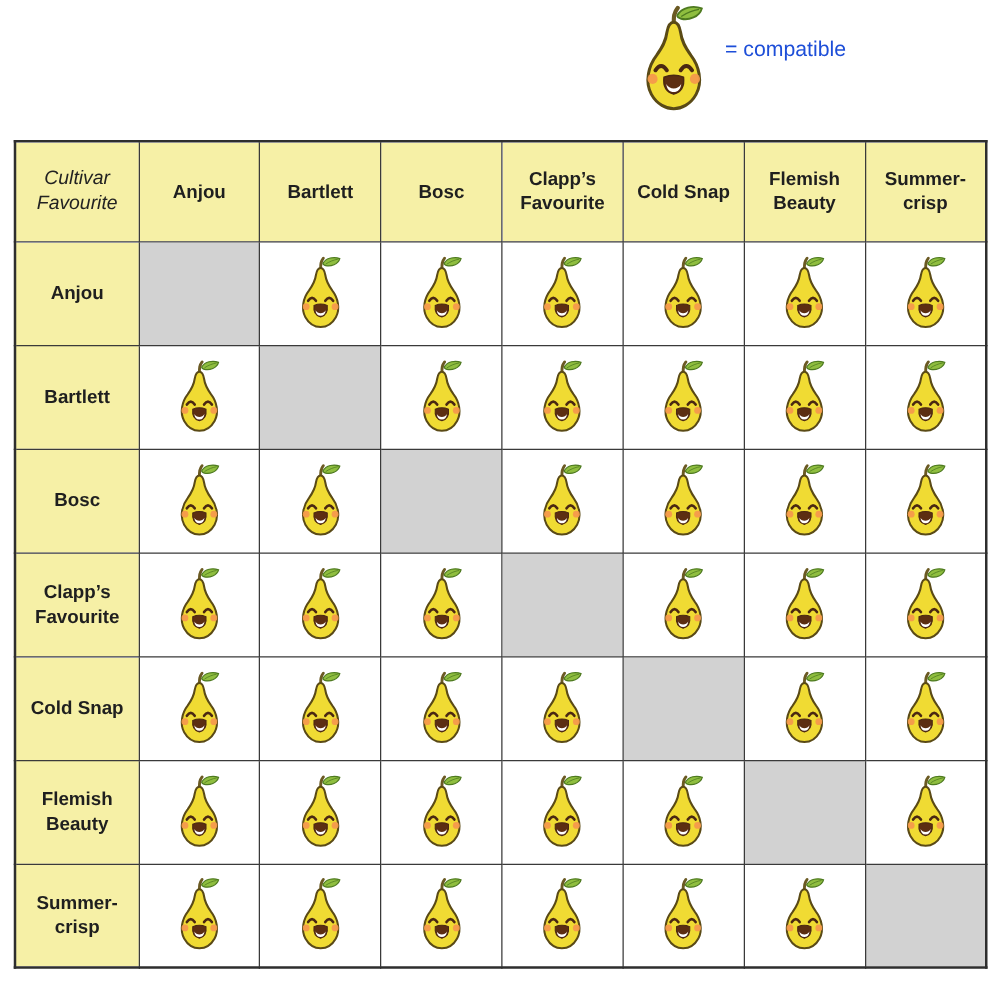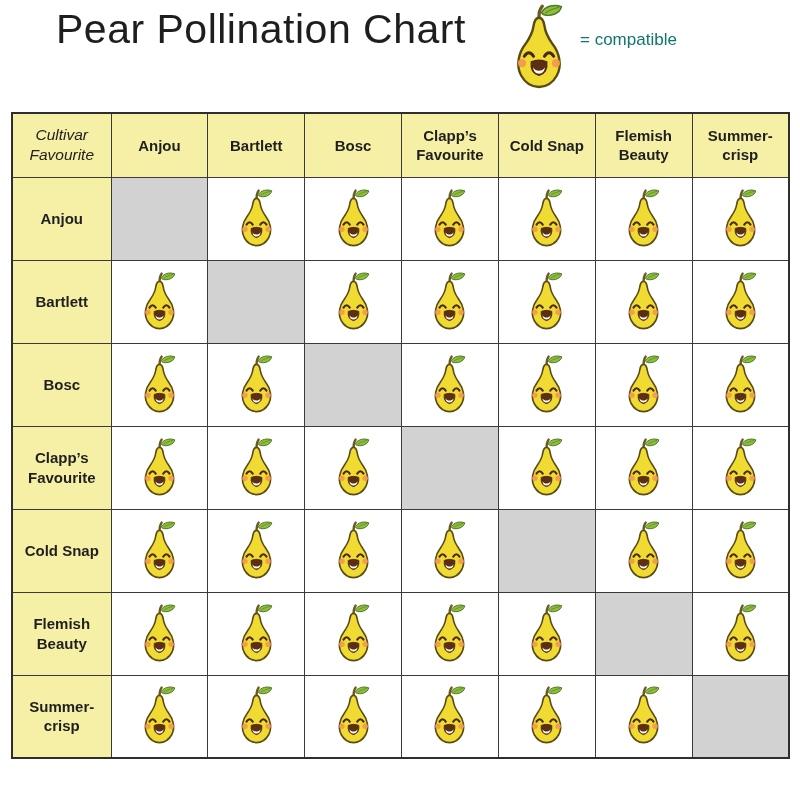--- a/index.html
+++ b/index.html
@@ -4,46 +4,45 @@
 <style>
   html,body{margin:0;padding:0;background:#fff;}
   .page{position:relative;width:800px;height:799px;background:#ffffff;overflow:hidden;
         font-family:"Liberation Sans", sans-serif;}
 
   
   .title{position:absolute;left:56px;top:6px;margin:0;font-size:41px;font-weight:400;
          color:#1e1e1e;letter-spacing:0.5px;white-space:nowrap;}
   .legend{position:absolute;left:504px;top:4px;display:flex;align-items:center;}
   .legend-pear{display:inline-block;width:70px;height:88px;}
-  .legend-label{font-size:17px;font-weight:400;color:#0f766e;margin-left:6px;
+  .legend-label{font-size:17px;font-weight:400;color:#1d4ed8;margin-left:6px;
                 position:relative;top:-8px;white-space:nowrap;}
 
   
   .table-wrap{position:absolute;left:11px;top:112px;}
   table.matrix{border-collapse:collapse;table-layout:fixed;width:779px;
                border:2.5px solid #2e2e2e;}
   table.matrix th, table.matrix td{
       border:1.5px solid #3a3a3a;text-align:center;vertical-align:middle;
       padding:0;overflow:hidden;}
-  table.matrix thead tr{height:64px;}
+  table.matrix thead tr{height:80px;}
   table.matrix tbody tr{height:83px;}
   th.col-head, th.row-head{background:#F6F0A6;color:#1f1f1f;font-size:15px;
       font-weight:700;line-height:1.3;padding:2px;}
   th.corner{background:#F6F0A6;color:#222;font-size:15.5px;font-weight:400;
       font-style:italic;line-height:1.3;}
   td.compat{background:#ffffff;}
   td.selfcell{background:#D2D2D2;}
   td.compat svg{display:inline-block;vertical-align:middle;}
 </style>
 </head>
 <body>
 
 <div class="page">
 
-  <h1 class="title">Pear Pollination Chart</h1>
 
   <div class="legend">
     <span class="legend-pear"><svg width="70" height="88" viewBox="0 0 72 96" xmlns="http://www.w3.org/2000/svg">
     <path d="M36 16 C36 10 36 7 39.5 2.5" fill="none" stroke="#6B5A23" stroke-width="3.6" stroke-linecap="round"></path>
     <path d="M39 9 C43 2 53 0 60.5 3 C58.5 10.5 49 13.5 42.5 12 C40.5 11.5 39 10.5 39 9 Z" fill="#8FBE3F" stroke="#4E7A20" stroke-width="1.6"></path>
     <path d="M42.5 10 C47 7 53 4.5 58 3.8" fill="none" stroke="#4E7A20" stroke-width="1"></path>
     <path d="M36 15 C39 15 41 18 42 24 C43 32 46 37 51 44 C58 53 61.5 67 55.5 78 C50.5 87 42.5 90.5 36 90.5 C29.5 90.5 21.5 87 16.5 78 C10.5 67 14 53 21 44 C26 37 29 32 30 24 C31 18 33 15 36 15 Z" fill="#F0DB33" stroke="#5A4A16" stroke-width="2.6"></path>
     <path d="M20 57 Q25 49.5 30 57" fill="none" stroke="#4A2812" stroke-width="3.4" stroke-linecap="round"></path>
     <path d="M42 57 Q47 49.5 52 57" fill="none" stroke="#4A2812" stroke-width="3.4" stroke-linecap="round"></path>
     <circle cx="17.5" cy="64.5" r="4.4" fill="#F49A4C" opacity="0.95"></circle>

